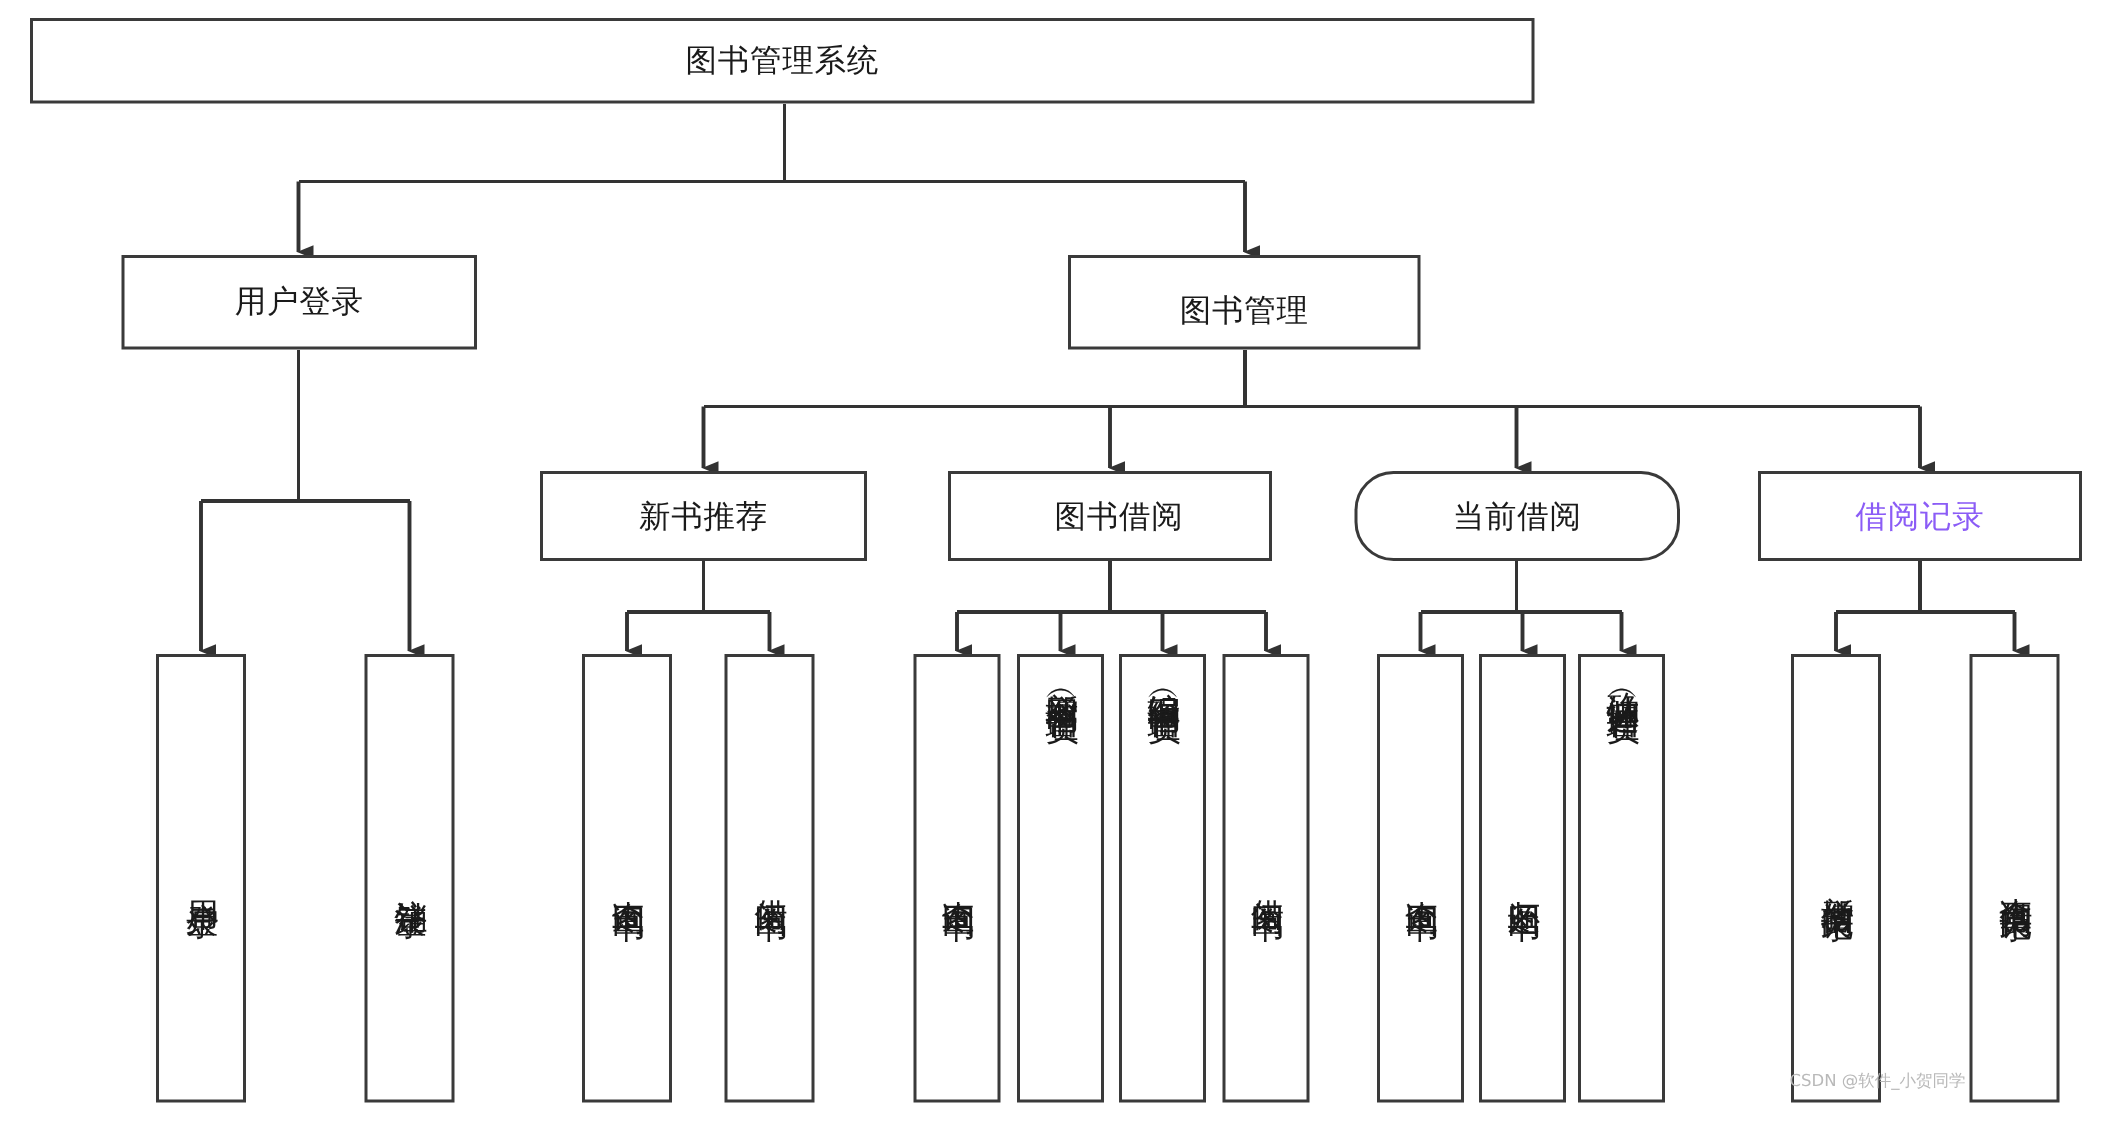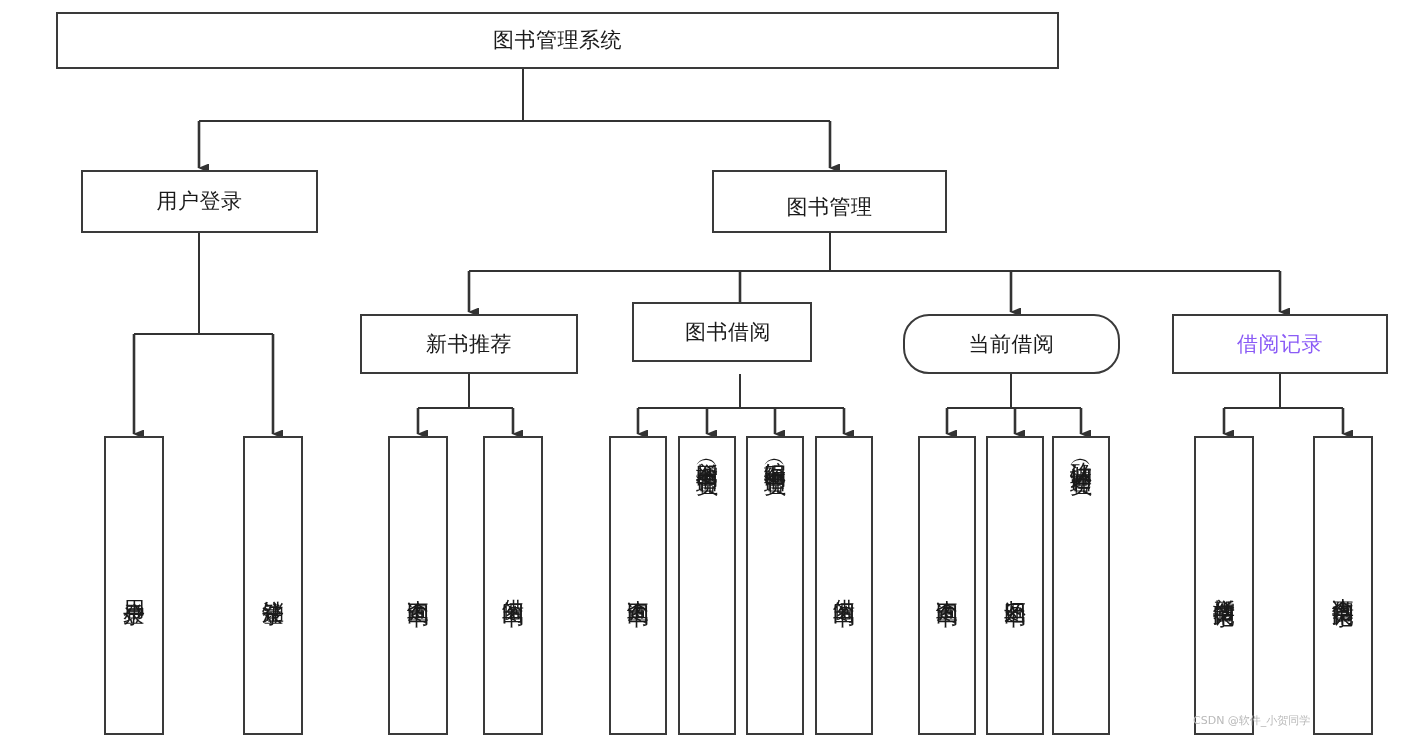--- a/index.html
+++ b/index.html
@@ -112,33 +112,33 @@
         <line x1="1015" x2="1015" y1="408" y2="434" stroke="#333333" stroke-width="2.6" shape-rendering="auto" marker-end="url(#arrowhead)"></line>
         <line x1="1081" x2="1081" y1="408" y2="434" stroke="#333333" stroke-width="2.6" shape-rendering="auto" marker-end="url(#arrowhead)"></line>
         <line x1="1280" x2="1280" y1="374" y2="408" stroke="#333333" stroke-width="2.6" shape-rendering="crispEdges"></line>
         <line x1="1224" x2="1343" y1="408" y2="408" stroke="#333333" stroke-width="2.6" shape-rendering="crispEdges"></line>
         <line x1="1224" x2="1224" y1="408" y2="434" stroke="#333333" stroke-width="2.6" shape-rendering="auto" marker-end="url(#arrowhead)"></line>
         <line x1="1343" x2="1343" y1="408" y2="434" stroke="#333333" stroke-width="2.6" shape-rendering="auto" marker-end="url(#arrowhead)"></line>
       </g>
   </svg>
 
   <div id="nodes-layer">
-      <div class="node-box" style="left: 20px; top: 12px; width: 1003px; height: 57px; border-color: rgb(58, 58, 58); background: rgb(255, 255, 255); margin-left: 36px;">
+      <div class="node-box" style="left: 20px; top: 12px; width: 1003px; height: 57px; border-color: rgb(58, 58, 58); background: rgb(255, 255, 255);">
         <span class="node-label" style="color: rgb(26, 26, 26);">图书管理系统</span>
       </div>
       <div class="node-box" style="left: 81px; top: 170px; width: 237px; height: 63px; border-color: rgb(58, 58, 58); background: rgb(255, 255, 255);">
         <span class="node-label" style="color: rgb(26, 26, 26);">用户登录</span>
       </div>
       <div class="node-box" style="left: 712px; top: 170px; width: 235px; height: 63px; border-color: rgb(58, 58, 58); background: rgb(255, 255, 255);">
         <span class="node-label" style="color: rgb(26, 26, 26); margin-top: 12px;">图书管理</span>
       </div>
       <div class="node-box" style="left: 360px; top: 314px; width: 218px; height: 60px; border-color: rgb(58, 58, 58); background: rgb(255, 255, 255); align-items: center;">
         <span class="node-label" style="color: rgb(26, 26, 26);">新书推荐</span>
       </div>
-      <div class="node-box" style="left: 632px; top: 302px; width: 180px; height: 60px; border-color: rgb(58, 58, 58); background: rgb(255, 255, 255); padding-left: 12px;">
+      <div class="node-box" style="left: 632px; top: 314px; width: 216px; height: 60px; border-color: rgb(58, 58, 58); background: rgb(255, 255, 255); padding-left: 12px;">
         <span class="node-label" style="color: rgb(26, 26, 26);">图书借阅</span>
       </div>
       <div class="node-box" style="left: 903px; top: 314px; width: 217px; height: 60px; border-color: rgb(58, 58, 58); background: rgb(255, 255, 255); border-radius: 26px;">
         <span class="node-label" style="color: rgb(26, 26, 26);">当前借阅</span>
       </div>
       <div class="node-box" style="left: 1172px; top: 314px; width: 216px; height: 60px; border-color: rgb(58, 58, 58); background: rgb(255, 255, 255);">
         <span class="node-label" style="color: #8b5cf6;">借阅记录</span>
       </div>
       <div class="node-box vertical-node centered" style="left: 104px; top: 436px; width: 60px; height: 299px; border-color: rgb(58, 58, 58); background: rgb(255, 255, 255);">
         <span class="node-label vertical" style="color: rgb(26, 26, 26);">用户登录</span>

